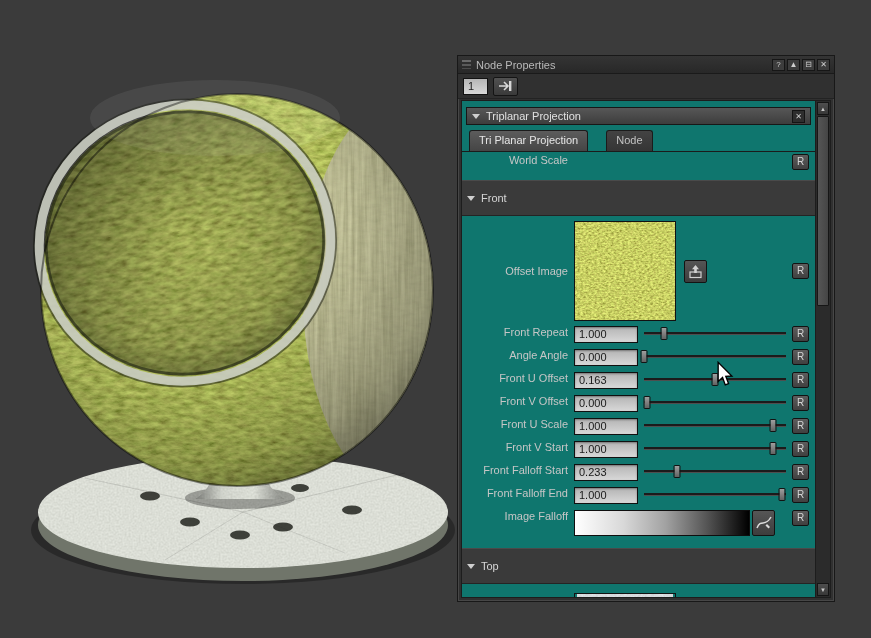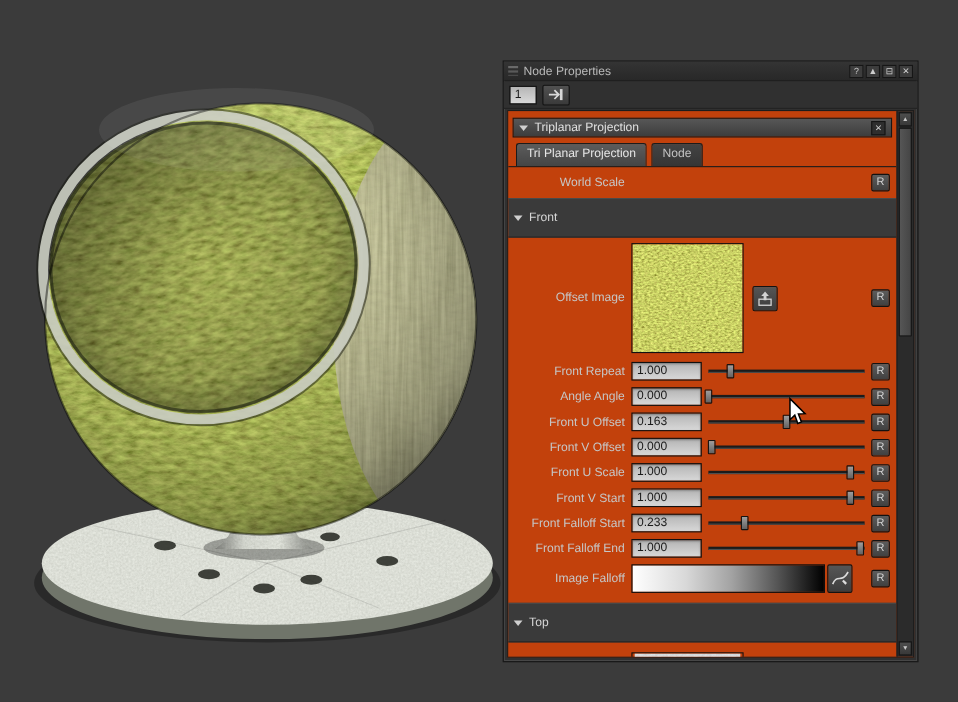--- a/index.html
+++ b/index.html
@@ -26,37 +26,37 @@
             color:#cfcfcf; font-size:8px; line-height:10px; text-align:center; cursor:default; }
 
   .toolbar { height:25px; display:flex; align-items:center; gap:5px; padding:0 5px;
              background:#303030; border-bottom:1px solid #232323; }
   .idx-field { width:25px; height:17px; background:linear-gradient(#b6b6b6,#d9d9d9);
                border:1px solid #121212; color:#1b1b1b; font-size:11px; line-height:15px; padding-left:4px; }
   .tool-btn { width:25px; height:19px; background:linear-gradient(#515151,#3a3a3a);
               border:1px solid #141414; border-radius:2px; display:flex; align-items:center; justify-content:center; }
 
   .content { position:absolute; left:3px; right:3px; top:44px; bottom:3px;
-             background:#c2410c; border:1px solid #1d1d1d; }
+             background:#0f766e; border:1px solid #1d1d1d; }
   .form { position:absolute; left:0; top:0; right:15px; bottom:0; overflow:hidden; }
 
   .node-header { margin:6px 4px 0 4px; height:18px; display:flex; align-items:center; padding:0 5px;
                  background:linear-gradient(#575757,#3d3d3d); border:1px solid #171717; }
   .tri-down { width:0; height:0; border-left:4px solid transparent; border-right:4px solid transparent;
               border-top:5px solid #cfcfcf; display:inline-block; margin-right:6px; flex:none; }
   .node-title { color:#e0e0e0; font-size:11px; flex:1; }
   .node-close { width:13px; height:13px; background:#2e2e2e; border:1px solid #141414;
                 color:#cfcfcf; font-size:8px; line-height:11px; text-align:center; }
 
-  .tabs { display:flex; gap:4px; padding:5px 4px 0 7px; height:27px; border-bottom:1px solid #1b1b1b; }
+  .tabs { display:flex; gap:18px; padding:5px 4px 0 7px; height:27px; border-bottom:1px solid #1b1b1b; }
   .tab { padding:3px 9px 4px 9px; font-size:11px; color:#c2c2c2; border:1px solid #1b1b1b; border-bottom:none;
          background:linear-gradient(#434343,#353535); border-radius:3px 3px 0 0; white-space:nowrap; }
   .tab.active { background:linear-gradient(#5c5c5c,#454545); color:#e6e6e6; }
 
-  .row { display:flex; align-items:center; height:23px; padding-right:6px; }
+  .row { display:flex; align-items:flex-start; height:23px; padding-right:6px; }
   .row-label { width:112px; flex:none; text-align:right; color:#c6c6c6; font-size:11px; padding-right:6px;
                white-space:nowrap; overflow:hidden; }
   .field { height:17px; background:linear-gradient(#b4b4b4,#d8d8d8); border:1px solid #101010;
            color:#1a1a1a; font-size:11px; line-height:15px; padding-left:4px;
            box-shadow:inset 0 1px 2px rgba(0,0,0,.35); }
   .ws-field { width:198px; }
   .s-field { width:64px; flex:none; }
   .r-btn { width:17px; height:16px; margin-left:auto; flex:none; background:linear-gradient(#5d5d5d,#404040);
            border:1px solid #121212; border-radius:2px; color:#d4d4d4; font-size:10px;
            line-height:14px; text-align:center; }

